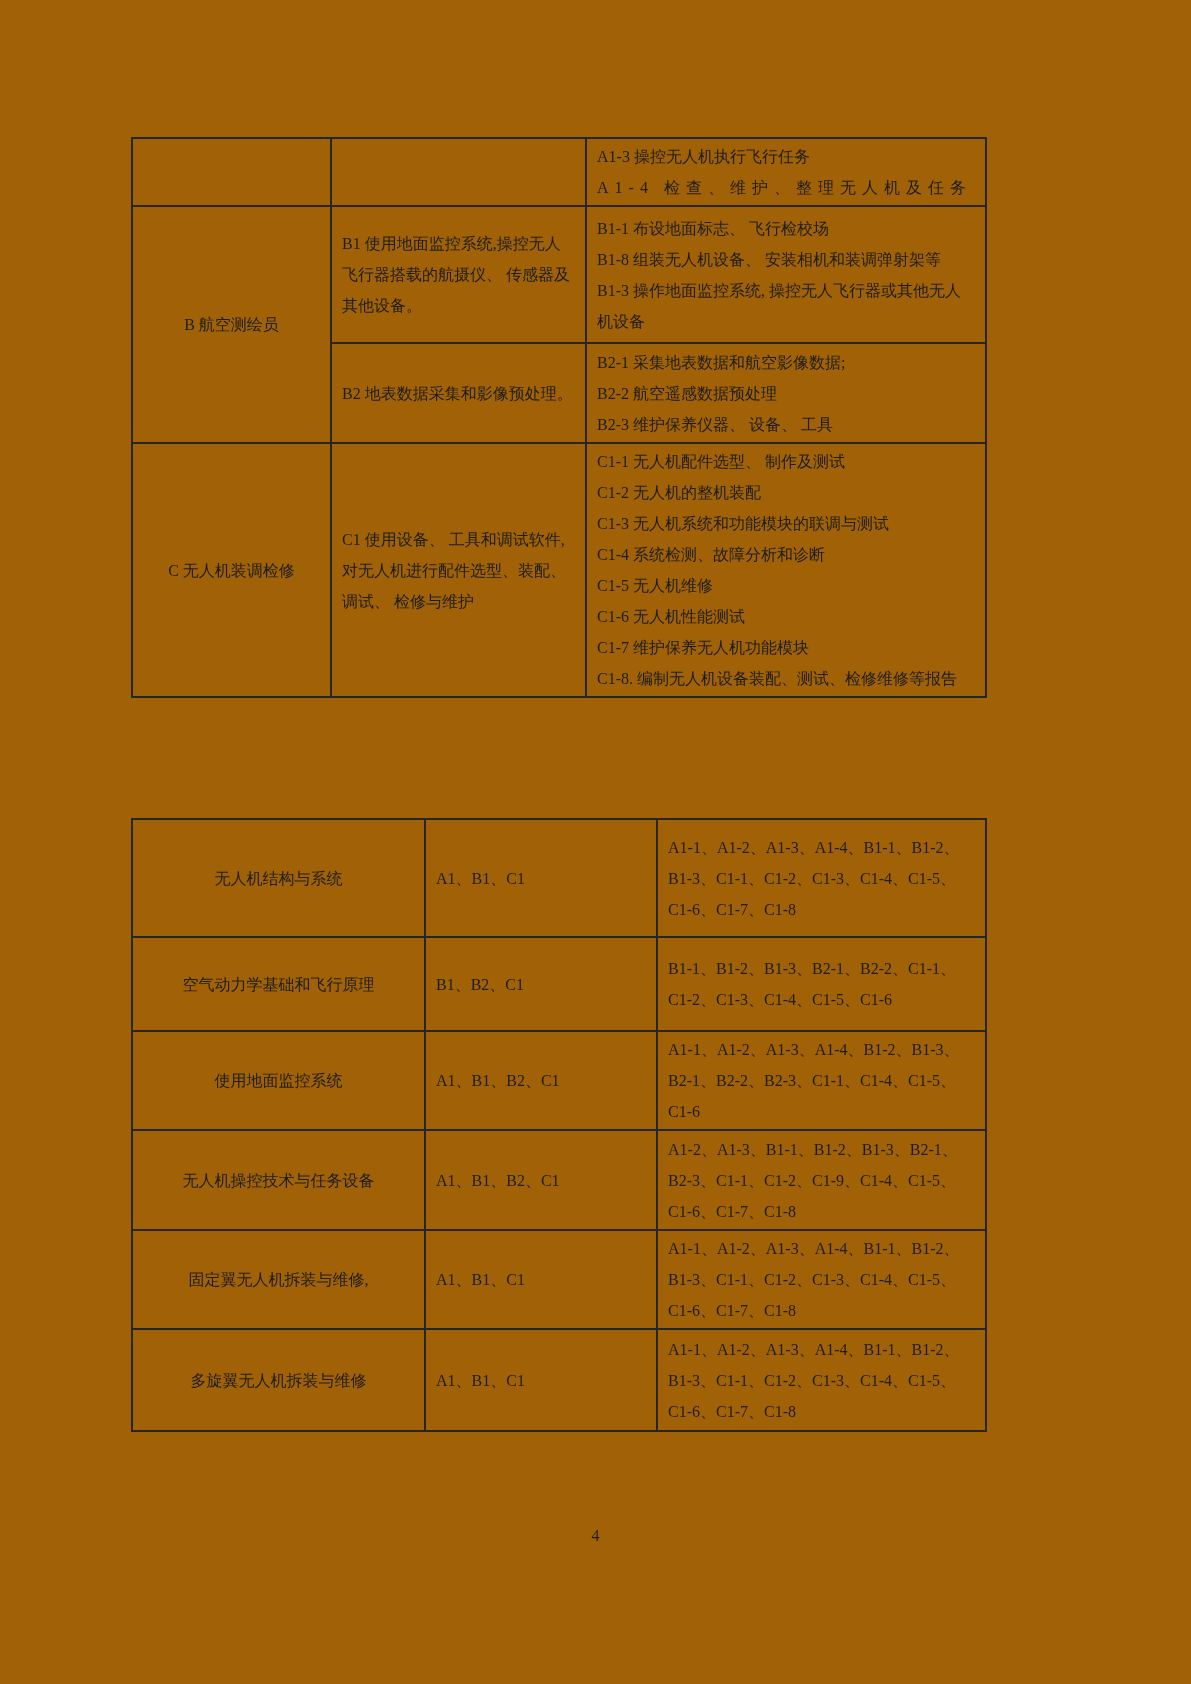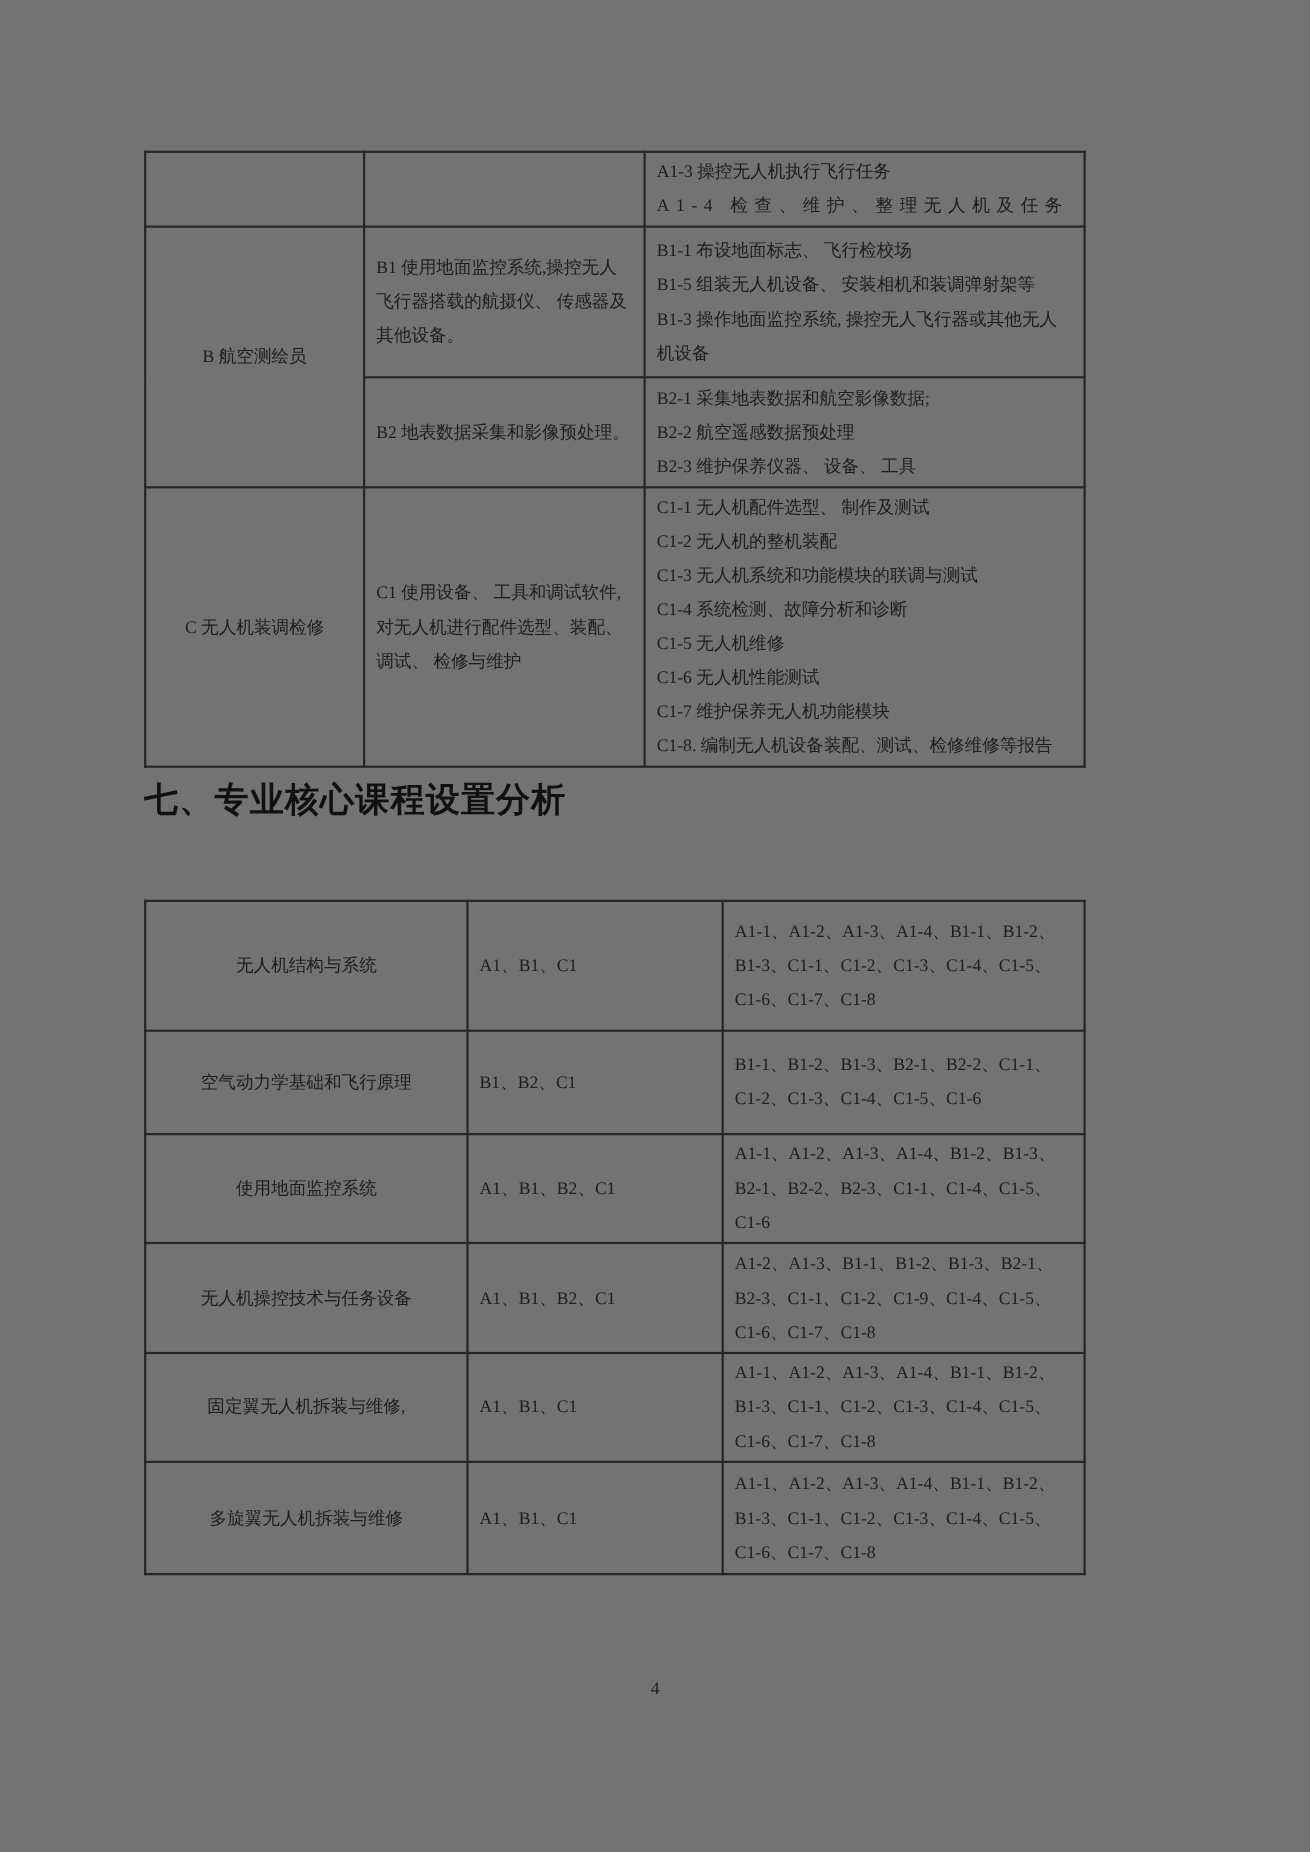--- a/index.html
+++ b/index.html
@@ -1,20 +1,20 @@
 <!DOCTYPE html>
 <html><head>
 <meta charset="utf-8">
 <style>
   html,body { margin:0; padding:0; background:#ffffff; }
   .page {
     position:relative;
     width:1191px;
     height:1684px;
-    background:#737373;
+    background:#a16207;
     font-family:"Liberation Serif","DejaVu Serif",serif;
     color:#1d1d1d;
     overflow:hidden;
   }
   table { border-collapse:collapse; table-layout:fixed; }
 
   
   .t1 {
     position:absolute; left:131px; top:137px; width:854px;
     font-size:16px;
@@ -90,21 +90,21 @@
       <td>
         <div>A1-3 操控无人机执行飞行任务</div>
         <div class="justify-line">A1-4 检查、维护、整理无人机及任务</div>
       </td>
     </tr>
     <tr class="row-b1">
       <td class="role" rowspan="2">B 航空测绘员</td>
       <td>B1 使用地面监控系统,操控无人飞行器搭载的航摄仪、 传感器及其他设备。</td>
       <td>
         <div>B1-1 布设地面标志、 飞行检校场</div>
-        <div>B1-5 组装无人机设备、 安装相机和装调弹射架等</div>
+        <div>B1-8 组装无人机设备、 安装相机和装调弹射架等</div>
         <div>B1-3 操作地面监控系统, 操控无人飞行器或其他无人机设备</div>
       </td>
     </tr>
     <tr class="row-b2">
       <td>B2 地表数据采集和影像预处理。</td>
       <td>
         <div>B2-1 采集地表数据和航空影像数据;</div>
         <div>B2-2 航空遥感数据预处理</div>
         <div>B2-3 维护保养仪器、 设备、 工具</div>
       </td>
@@ -119,21 +119,20 @@
         <div>C1-4 系统检测、故障分析和诊断</div>
         <div>C1-5 无人机维修</div>
         <div>C1-6 无人机性能测试</div>
         <div>C1-7 维护保养无人机功能模块</div>
         <div>C1-8. 编制无人机设备装配、测试、检修维修等报告</div>
       </td>
     </tr>
   </tbody>
     </table>
 
-  <div class="heading">七、专业核心课程设置分析</div>
 
   <table class="t2">
     <colgroup>
       <col style="width:293px">
         <col style="width:232px">
         <col style="width:329px">
     </colgroup>
     <tbody>
     <tr class="r1">
       <td class="course">无人机结构与系统</td>

